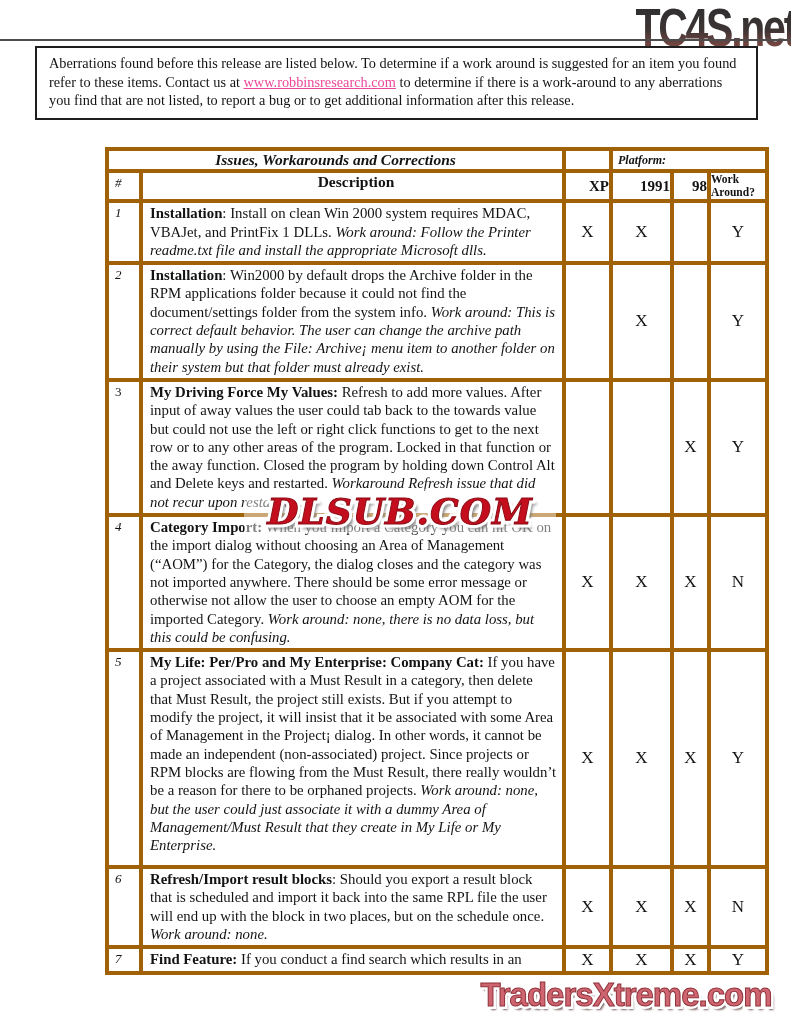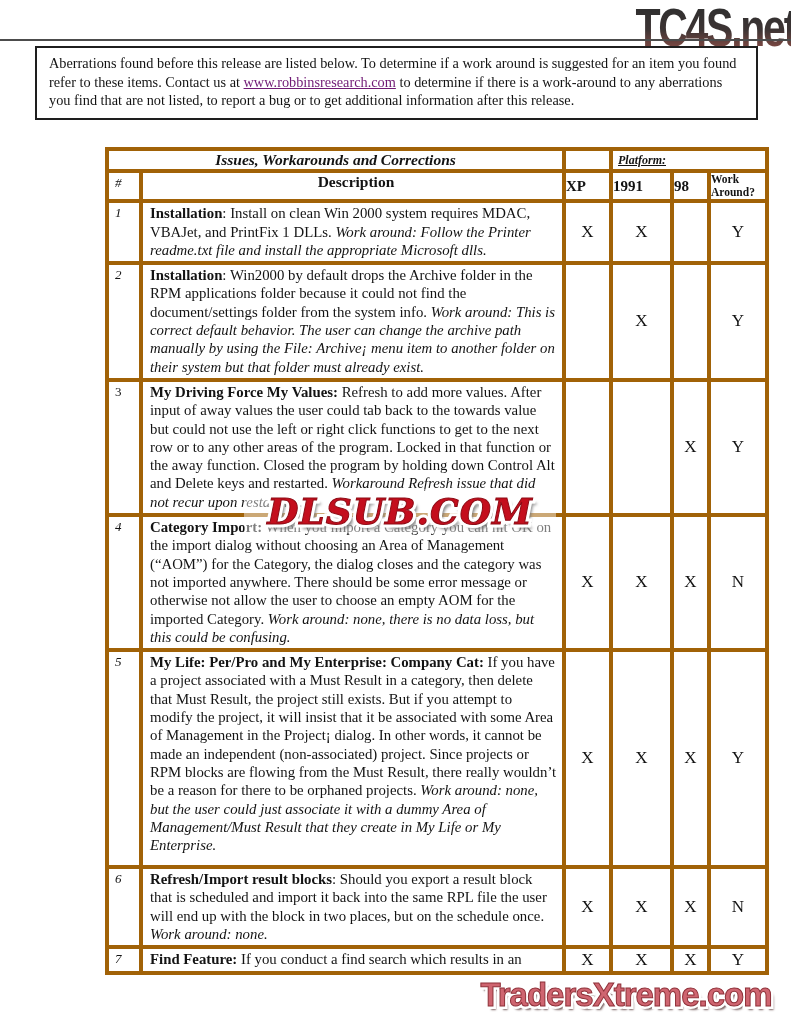--- a/index.html
+++ b/index.html
@@ -11,36 +11,36 @@
         font-family:"Liberation Sans",sans-serif;font-weight:bold;font-size:54px;letter-spacing:-3px;
         transform:scaleX(.76);transform-origin:100% 0;
         background:linear-gradient(180deg,#2f2f2f 10%,#3c3434 55%,#8a4d46 95%);
         -webkit-background-clip:text;background-clip:text;color:transparent;-webkit-text-fill-color:transparent;}
   .top-rule{position:absolute;left:0;top:39px;width:791px;height:2px;background:#4c4c4c;}
 
   
   .intro-box{position:absolute;left:35px;top:46px;width:723px;box-sizing:border-box;
         border:2px solid #1e1e1e;background:#fff;padding:6px 10px 8px 12px;
         font-size:14.3px;line-height:18.6px;}
-  .intro-box a{color:#701a75;text-decoration:underline;cursor:pointer;}
+  .intro-box a{color:#ec4899;text-decoration:underline;cursor:pointer;}
 
   
   .issues-table{position:absolute;left:105px;top:147px;border-collapse:collapse;table-layout:fixed;
         font-size:14.8px;line-height:18.3px;}
   .issues-table th,.issues-table td{border:4px solid #a16207;box-sizing:border-box;
         padding:0;vertical-align:top;overflow:hidden;}
   .h1{height:21px;}
   .h1 .t-title{font-style:italic;font-weight:bold;font-size:15.5px;text-align:center;vertical-align:middle;}
   .h1 .t-platform{font-style:italic;font-weight:bold;font-size:12px;text-align:left;
-        vertical-align:middle;padding-left:5px;text-decoration:underline;}
+        vertical-align:middle;padding-left:5px;}
   .h2{height:30px;}
   .h2 th{vertical-align:middle;}
   .th-num{font-style:italic;font-weight:normal;font-size:13px;text-align:left;padding:0 0 6px 6px !important;}
   .th-desc{font-weight:bold;font-size:15.5px;text-align:center;padding:0 0 6px 7px !important;vertical-align:top !important;}
-  .th-os{font-weight:bold;font-size:15px;text-align:left;}
+  .th-os{font-weight:bold;font-size:15px;text-align:right;}
   .th-wa{font-weight:bold;font-size:11.5px;line-height:13px;text-align:left;}
   .c-num{font-size:13px;text-align:left;padding:1px 0 0 6px !important;}
   .c-num.it{font-style:italic;}
   .c-desc{padding:1px 5px 2px 7px !important;text-align:left;}
   .c-desc .b{font-weight:bold;}
   .c-desc .i{font-style:italic;}
   .c-mark{text-align:center;vertical-align:middle !important;font-size:17px;}
 
   
   .wm-dlsub{position:absolute;left:244px;top:489px;width:312px;height:44px;text-align:center;

